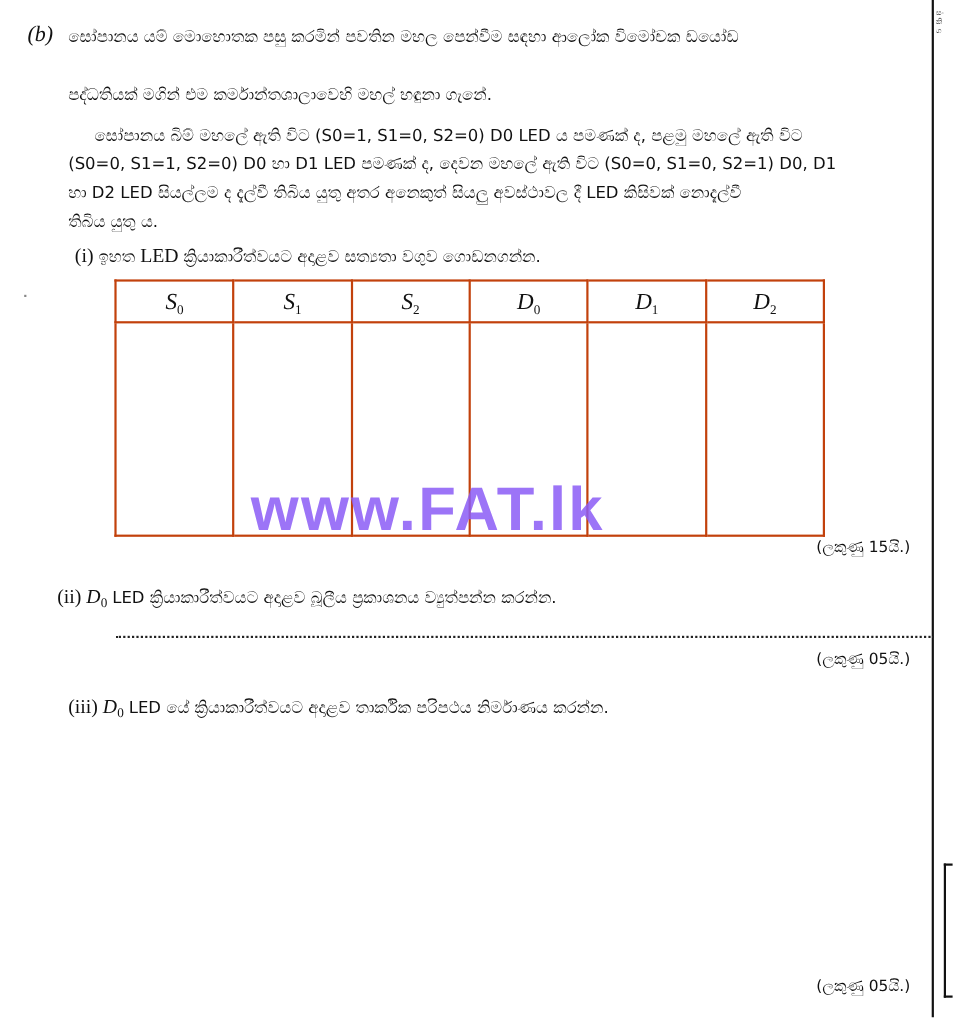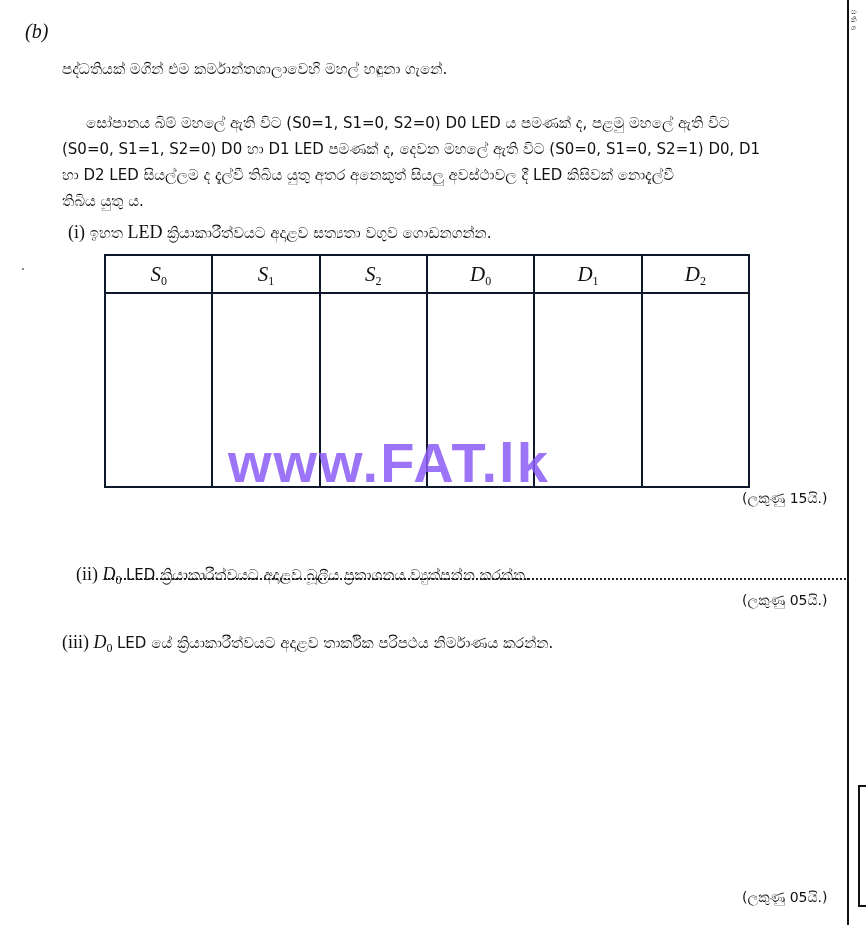--- a/index.html
+++ b/index.html
@@ -28,21 +28,21 @@
     .var { font-style: italic; }
     sub { font-size: 12px; vertical-align: -4px; line-height: 0; font-style: normal; }
 
     .label-b { position: absolute; left: 25px; top: 20px; font-size: 20px; font-style: italic; }
 
     
     .truth-table {
       position: absolute; left: 104px; top: 254px; width: 646px; height: 232px;
       border-collapse: collapse; table-layout: fixed;
     }
-    .truth-table th, .truth-table td { border: 2px solid #0f172a; padding: 0; }
+    .truth-table th, .truth-table td { border: 2px solid #c2410c; padding: 0; }
     .truth-table th {
       height: 36px; font-weight: normal; font-style: italic; font-size: 21px; text-align: center;
     }
     .truth-table td { height: 192px; }
 
     .watermark {
       position: absolute; left: 228px; top: 430px; font-family: "Liberation Sans", sans-serif;
       font-weight: bold; font-size: 56px; color: #8b5cf6; letter-spacing: 2px;
       opacity: 0.85; pointer-events: none;
     }
@@ -62,21 +62,22 @@
   <div class="margin-rule"></div>
   <div class="margin-box-top">
     <div>සං</div>
     <div>කි</div>
     <div>ශ</div>
   </div>
   <div class="margin-box-bottom"></div>
 
   <div class="label-b">(b)</div>
 
-  <div class="line sin" style="left:62px; top:57px;">පද්ධතියක් මගින් එම කර්මාන්තශාලාවෙහි මහල් හඳුනා ගැනේ.</div>
+  <div class="line sin" style="left:62px; top:21px;">සෝපානය යම් මොහොතක පසු කරමින් පවතින මහල පෙන්වීම සඳහා ආලෝක විමෝචක ඩයෝඩ</div>
+  <div class="line sin" style="left:62px; top:74px;">පද්ධතියක් මගින් එම කර්මාන්තශාලාවෙහි මහල් හඳුනා ගැනේ.</div>
 
   <div class="line sin" style="left:62px; top:111px;margin-left:24px;">සෝපානය බිම් මහලේ ඇති විට (S0=1, S1=0, S2=0) D0 LED ය පමණක් ද, පළමු මහලේ ඇති විට</div>
   <div class="line sin" style="left:62px; top:137px;">(S0=0, S1=1, S2=0) D0 හා D1 LED පමණක් ද, දෙවන මහලේ ඇති විට (S0=0, S1=0, S2=1) D0, D1</div>
   <div class="line sin" style="left:62px; top:163px;">හා D2 LED සියල්ලම ද දැල්වී තිබිය යුතු අතර අනෙකුත් සියලු අවස්ථාවල දී LED කිසිවක් නොදැල්වී</div>
   <div class="line sin" style="left:62px; top:189px;">තිබිය යුතු ය.</div>
 
   <div class="line" style="left:68px; top:220px;">
     <span>(i)</span>
     <span class="sin">ඉහත</span>
     <span>LED</span>
@@ -103,21 +104,21 @@
         <td></td>
         <td></td>
       </tr>
     </tbody>
   </table>
 
   <div class="watermark">www.FAT.lk</div>
 
   <div class="marks sin" style="left:742px; top:490px;">(ලකුණු 15යි.)</div>
 
-  <div class="line" style="left:76px; top:530px;margin-top:32px;">
+  <div class="line" style="left:52px; top:530px;">
     <span>(ii)</span>
     <span class="var">D</span><sub>0</sub>
     <span class="sin">LED ක්‍රියාකාරීත්වයට අදාළව බූලීය ප්‍රකාශනය ව්‍යුත්පන්න කරන්න.</span>
   </div>
 
   <div class="dotted"></div>
 
   <div class="marks sin" style="left:742px; top:592px;">(ලකුණු 05යි.)</div>
 
   <div class="line" style="left:62px; top:630px;text-align:center;">

